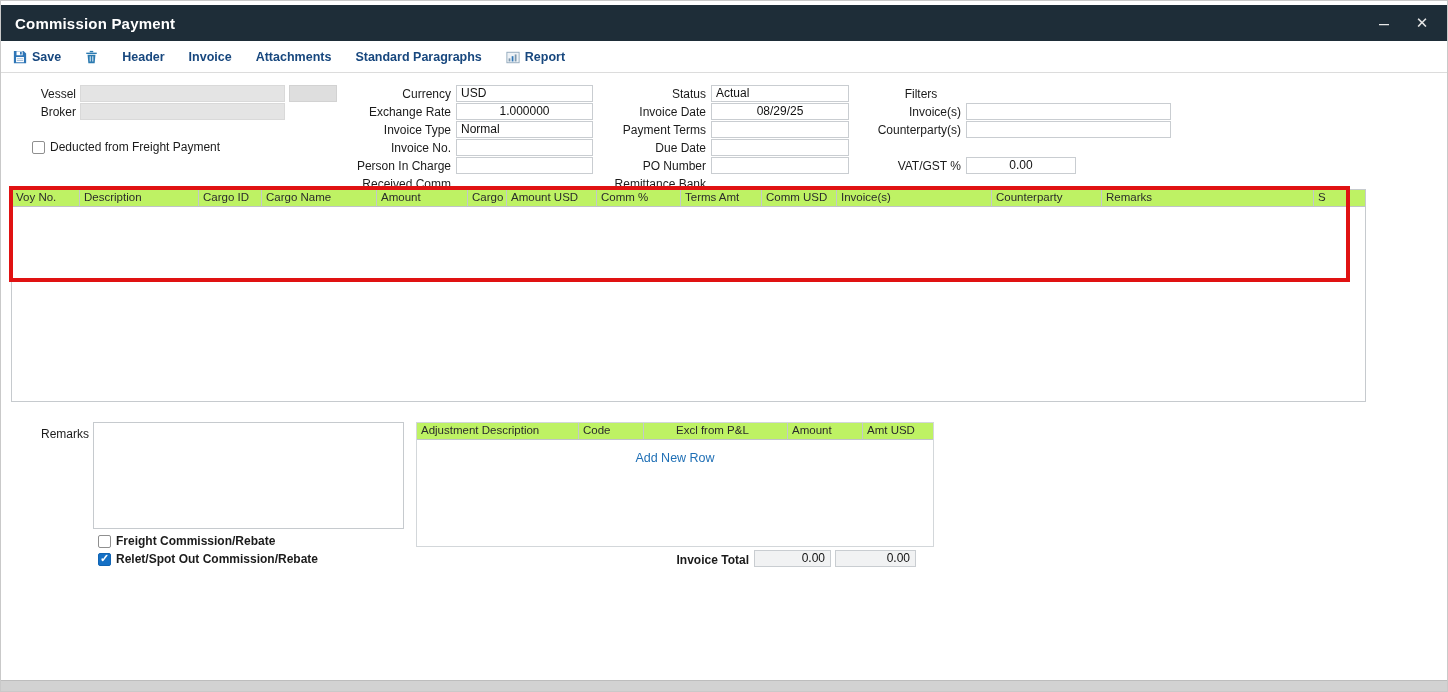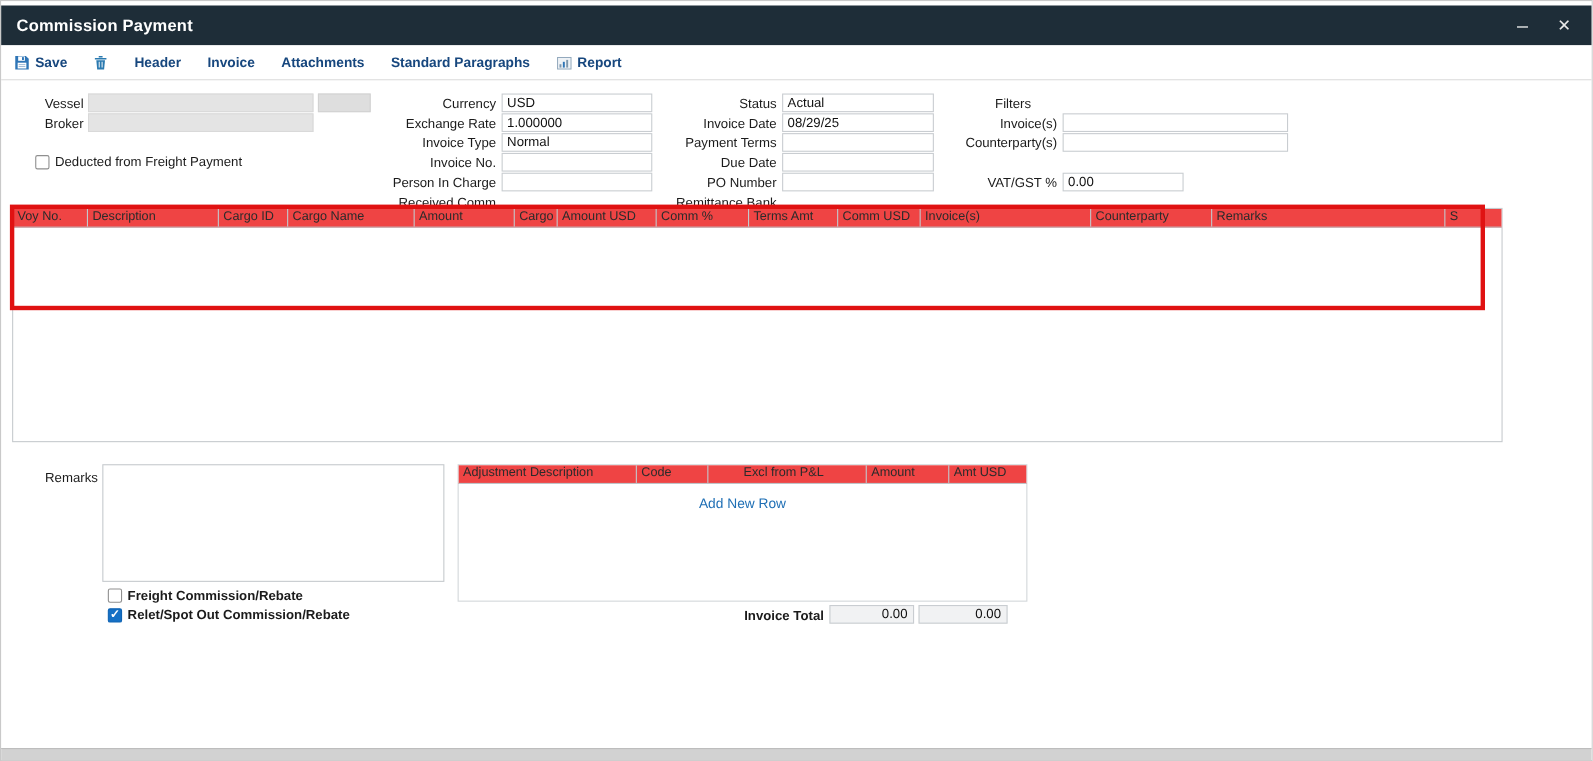--- a/index.html
+++ b/index.html
@@ -27,33 +27,33 @@
     display:flex; align-items:center; padding-left:12px; gap:24px;
   }
   .tool-item { display:flex; align-items:center; gap:5px; font-size:12.5px; font-weight:bold; color:#17477e; cursor:default; }
   .toolbar-sep { position:absolute; top:71px; left:0; right:0; height:0; border-top:1px solid #dcdcdc; }
   
   .label { position:absolute; font-size:12px; color:#1b1b1b; text-align:right; white-space:nowrap; height:16px; line-height:16px; }
   .field {
     position:absolute; height:17px; border:1px solid #c9cdd1; background:#fff;
     font-size:12px; color:#111; padding:0 4px; line-height:15px; white-space:nowrap; overflow:hidden;
   }
-  .field.r { text-align:left; }
+  .field.r { text-align:center; }
   .field.redact { background:#e4e4e4; border-color:#d9d9d9; }
   .graybox { position:absolute; background:#dedede; border:1px solid #d2d2d2; }
   .cb { position:absolute; width:13px; height:13px; border:1px solid #8f8f8f; background:#fff; border-radius:2px; }
   .cb.checked { background:#1570c5; border-color:#1064b4; }
   .cb.checked::after { content:"✓"; position:absolute; left:1px; top:-2px; color:#fff; font-size:11px; font-weight:bold; }
   .cb-label { position:absolute; font-size:12px; color:#1b1b1b; height:15px; line-height:15px; white-space:nowrap; }
   
   .main-table {
     position:absolute; left:10px; top:188px; width:1355px; height:213px;
     background:#fff; border:1px solid #c6cace;
   }
-  .thead { display:flex; height:17px; background:#ef4444; border-bottom:1px solid #bfc4c8; }
+  .thead { display:flex; height:17px; background:#bef264; border-bottom:1px solid #bfc4c8; }
   .th {
     flex:0 0 auto; font-size:11.5px; color:#2b2b2b; padding:1px 4px 0 4px;
     border-right:1px solid #c3c8cc; white-space:nowrap; overflow:hidden;
   }
   .th.fill { flex:1 1 auto; border-right:none; }
   
   .red-annotation {
     position:absolute; left:8px; top:185px; width:1341px; height:96px;
     border:4px solid #e01212; pointer-events:none; z-index:30;
   }

